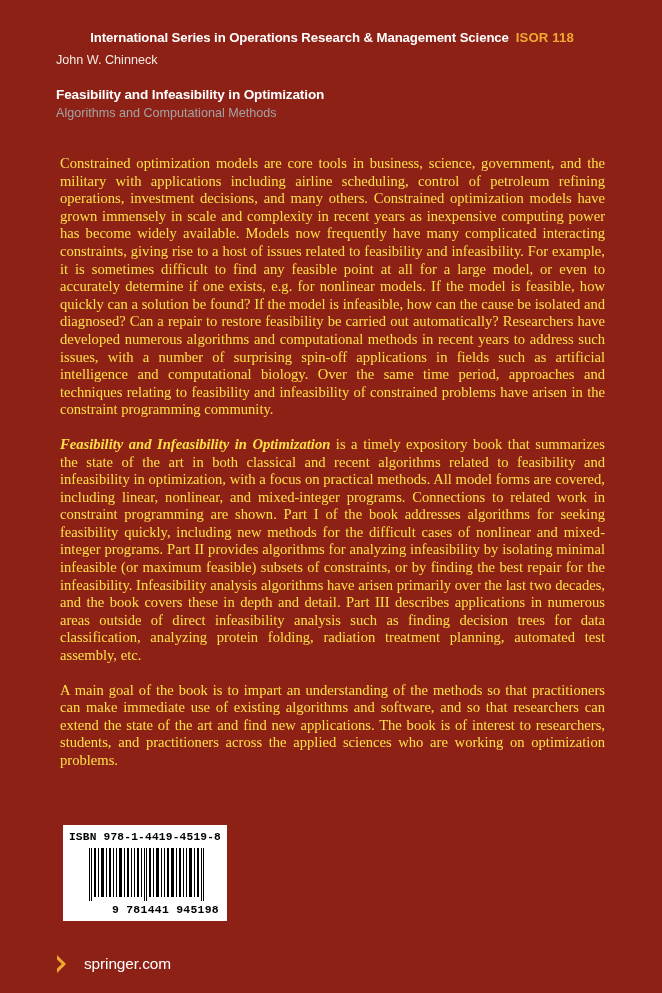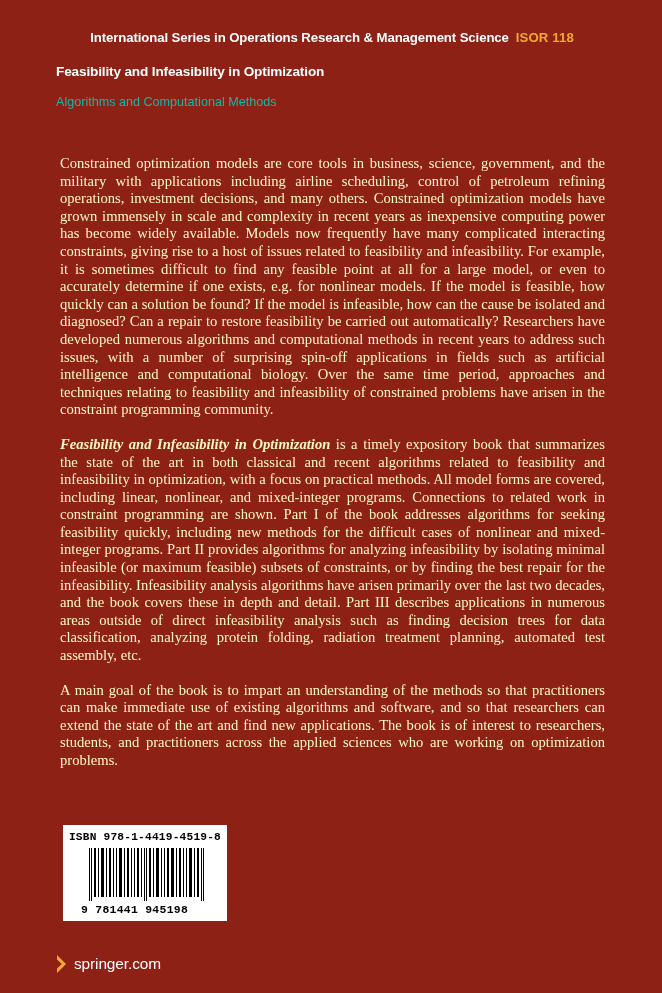--- a/index.html
+++ b/index.html
@@ -56,40 +56,40 @@
   .title-line {
     margin-top: 18px;
     font-family: "Liberation Sans", sans-serif;
     font-weight: bold;
     font-size: 13.6px;
     color: #ffffff;
     letter-spacing: -0.15px;
     line-height: 1.25;
   }
   .subtitle-line {
-    margin-top: 14px;
+    margin-top: 2px;
     font-family: "Liberation Sans", sans-serif;
     font-size: 12.6px;
-    color: #14b8a6;
+    color: #a3a3a3;
     line-height: 1.25;
   }
 
   
   .blurb {
     position: absolute;
     left: 60px;
     top: 155px;
     width: 545px;
   }
   .blurb p {
     margin: 0 0 17px 0;
     font-family: "Liberation Serif", serif;
     font-size: 14.6px;
     line-height: 17.6px;
-    color: #fef9c3;
+    color: #fde047;
     text-align: justify;
     text-justify: inter-word;
     hyphens: none;
   }
   .blurb p:last-child {
     margin-bottom: 3px;
   }
   .blurb .booktitle {
     font-weight: bold;
     font-style: italic;
@@ -125,37 +125,37 @@
     top: 23px;
     width: 116px;
     height: 53px;
     display: block;
   }
   .ean-digits {
     position: absolute;
     left: 18px;
     right: 8px;
     bottom: 5px;
-    text-align: left;
+    text-align: right;
     font-family: "Liberation Mono", monospace;
     font-size: 11.4px;
     font-weight: bold;
     color: #000000;
     letter-spacing: 0.3px;
     white-space: nowrap;
   }
 
   
   .springer {
     position: absolute;
     left: 56px;
     top: 955px;
     display: flex;
     align-items: center;
-    gap: 7px;
+    gap: 17px;
   }
   .springer-chevron {
     display: block;
     width: 11px;
     height: 18px;
   }
   .springer-text {
     font-family: "Liberation Sans", sans-serif;
     font-size: 15.4px;
     color: #ffffff;
@@ -165,20 +165,21 @@
 </style>
 </head>
 <body>
 
 <div class="cover">
 
   <div class="header">
     <div class="series-line">
       <span>International Series in Operations Research &amp; Management Science</span><span class="series-code">ISOR 118</span>
     </div>
+    <div class="author-line">John W. Chinneck</div>
     <div class="title-line">Feasibility and Infeasibility in Optimization</div>
     <div class="subtitle-line">Algorithms and Computational Methods</div>
   </div>
 
   <div class="blurb">
     <p>Constrained optimization models are core tools in business, science, government, and the military with applications including airline scheduling, control of petroleum refining operations, investment decisions, and many others. Constrained optimization models have grown immensely in scale and complexity in recent years as inexpensive computing power has become widely available. Models now frequently have many complicated interacting constraints, giving rise to a host of issues related to feasibility and infeasibility. For example, it is sometimes difficult to find any feasible point at all for a large model, or even to accurately determine if one exists, e.g. for nonlinear models. If the model is feasible, how quickly can a solution be found?  If the model is infeasible, how can the cause be isolated and diagnosed?  Can a repair to restore feasibility be carried out automatically?  Researchers have developed numerous algorithms and computational methods in recent years to address such issues, with a number of surprising spin-off applications in fields such as artificial intelligence and computational biology. Over the same time period, approaches and techniques relating to feasibility and infeasibility of constrained problems have arisen in the constraint programming community.</p>
     <p><span class="booktitle">Feasibility and Infeasibility in Optimization</span><span> is a timely expository book that summarizes the state of the art in both classical and recent algorithms related to feasibility and infeasibility in optimization, with a focus on practical methods. All model forms are covered, including linear, nonlinear, and mixed-integer programs. Connections to related work in constraint programming are shown. Part I of the book addresses algorithms for seeking feasibility quickly, including new methods for the difficult cases of nonlinear and mixed-integer programs. Part II provides algorithms for analyzing infeasibility by isolating minimal infeasible (or maximum feasible) subsets of constraints, or by finding the best repair for the infeasibility. Infeasibility analysis algorithms have arisen primarily over the last two decades, and the book covers these in depth and detail. Part III describes applications in numerous areas outside of direct infeasibility analysis such as finding decision trees for data classification, analyzing protein folding, radiation treatment planning, automated test assembly, etc.</span></p>
     <p>A main goal of the book is to impart an understanding of the methods so that practitioners can make immediate use of existing algorithms and software, and so that researchers can extend the state of the art and find new applications. The book is of interest to researchers, students, and practitioners across the applied sciences who are working on optimization problems.</p>
   </div>
 

